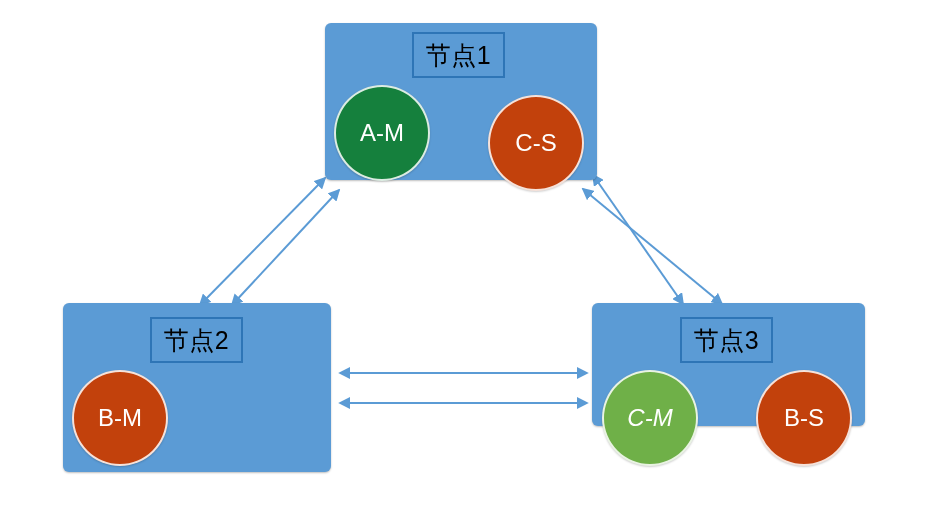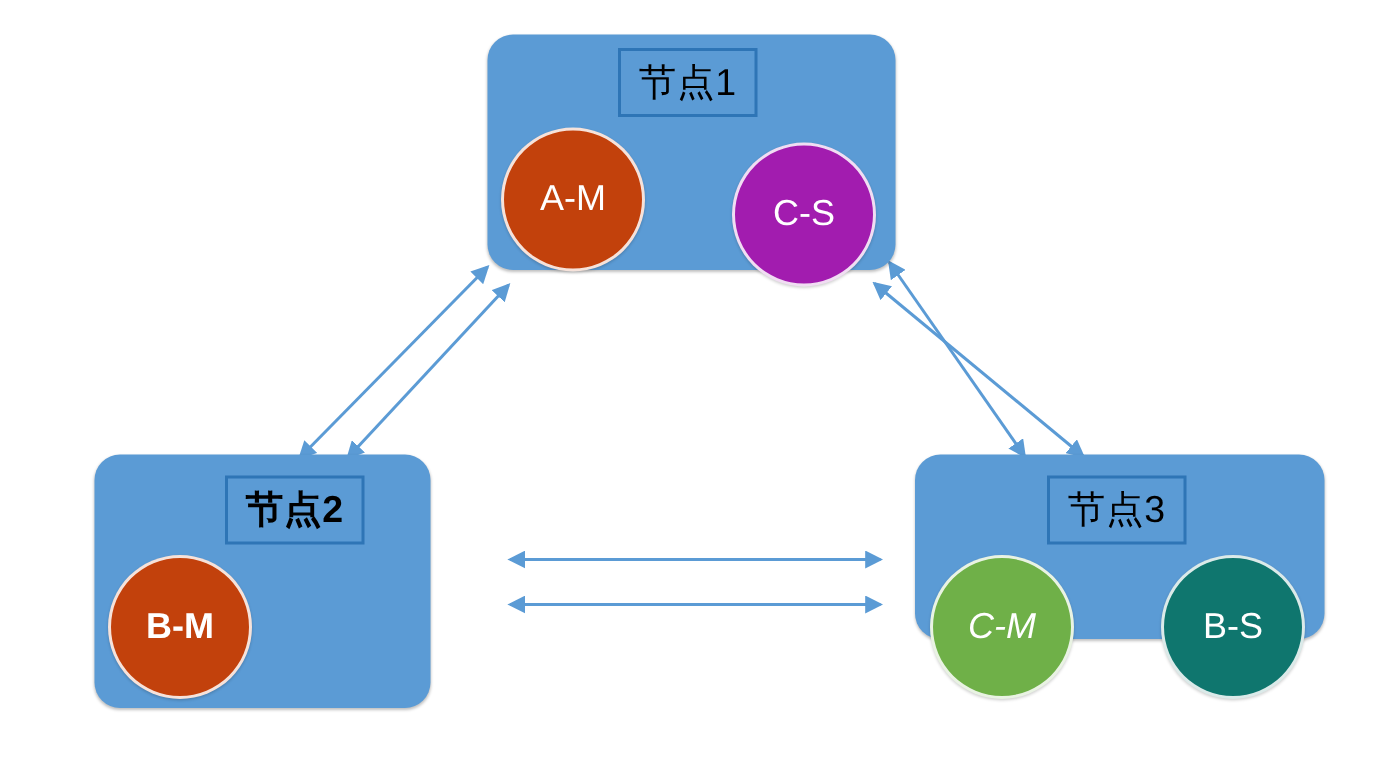--- a/index.html
+++ b/index.html
@@ -21,21 +21,21 @@
     position: absolute;
     left: 0;
     top: 0;
     width: 930px;
     height: 513px;
     pointer-events: none;
   }
   .node {
     position: absolute;
     background: #5B9BD5;
-    border-radius: 17px;
+    border-radius: 6px;
     box-shadow: 0 1px 2px rgba(0,0,0,0.25);
     box-sizing: border-box;
   }
   .node-label {
     position: absolute;
     border: 2px solid #2E75B6;
     background: transparent;
     color: #000000;
     display: flex;
     align-items: center;
@@ -79,26 +79,26 @@
       <line x1="325" y1="178" x2="200" y2="305" stroke="#5B9BD5" stroke-width="2" marker-end="url(#arrow-end)" marker-start="url(#arrow-start)"></line>
       <line x1="339" y1="190" x2="232" y2="305" stroke="#5B9BD5" stroke-width="2" marker-end="url(#arrow-end)" marker-start="url(#arrow-start)"></line>
       <line x1="593" y1="175" x2="683" y2="304" stroke="#5B9BD5" stroke-width="2" marker-end="url(#arrow-end)" marker-start="url(#arrow-start)"></line>
       <line x1="583" y1="189" x2="722" y2="304" stroke="#5B9BD5" stroke-width="2" marker-end="url(#arrow-end)" marker-start="url(#arrow-start)"></line>
       <line x1="340" y1="373" x2="587" y2="373" stroke="#5B9BD5" stroke-width="2" marker-end="url(#arrow-end)" marker-start="url(#arrow-start)"></line>
       <line x1="340" y1="403" x2="587" y2="403" stroke="#5B9BD5" stroke-width="2" marker-end="url(#arrow-end)" marker-start="url(#arrow-start)"></line>
     </svg>
   <div id="nodes-layer">
       <div class="node" style="left: 325px; top: 23px; width: 272px; height: 157px; background: rgb(91, 155, 213);">
         <div class="node-label" style="left: 87px; top: 9px; width: 93px; height: 46px; border-color: rgb(46, 117, 182); color: rgb(0, 0, 0);">节点1</div>
-        <div class="circle green" style="left: 9px; top: 62px; width: 96px; height: 96px; background: #c2410c; color: rgb(255, 255, 255);">A-M</div>
-        <div class="circle orange" style="left: 163px; top: 72px; width: 96px; height: 96px; background: #a21caf; color: rgb(255, 255, 255);">C-S</div>
+        <div class="circle green" style="left: 9px; top: 62px; width: 96px; height: 96px; background: #15803d; color: rgb(255, 255, 255);">A-M</div>
+        <div class="circle orange" style="left: 163px; top: 72px; width: 96px; height: 96px; background: #c2410c; color: rgb(255, 255, 255);">C-S</div>
       </div>
-      <div class="node" style="left: 63px; top: 303px; width: 224px; height: 169px; background: rgb(91, 155, 213); font-weight: bold;">
+      <div class="node" style="left: 63px; top: 303px; width: 268px; height: 169px; background: rgb(91, 155, 213);">
         <div class="node-label" style="left: 87px; top: 14px; width: 93px; height: 46px; border-color: rgb(46, 117, 182); color: rgb(0, 0, 0);">节点2</div>
         <div class="circle green" style="left: 9px; top: 67px; width: 96px; height: 96px; background: #c2410c; color: rgb(255, 255, 255);">B-M</div>
       </div>
-      <div class="node" style="left: 592px; top: 303px; width: 273px; height: 123px; background: rgb(91, 155, 213); margin-left: 18px;">
+      <div class="node" style="left: 592px; top: 303px; width: 273px; height: 123px; background: rgb(91, 155, 213);">
         <div class="node-label" style="left: 88px; top: 14px; width: 93px; height: 46px; border-color: rgb(46, 117, 182); color: rgb(0, 0, 0);">节点3</div>
         <div class="circle green" style="left: 10px; top: 67px; width: 96px; height: 96px; background: rgb(111, 176, 72); color: rgb(255, 255, 255); font-style: italic;">C-M</div>
-        <div class="circle orange" style="left: 164px; top: 67px; width: 96px; height: 96px; background: #0f766e; color: rgb(255, 255, 255);">B-S</div>
+        <div class="circle orange" style="left: 164px; top: 67px; width: 96px; height: 96px; background: #c2410c; color: rgb(255, 255, 255);">B-S</div>
       </div>
     </div>
 </div>
 
 </body></html>

